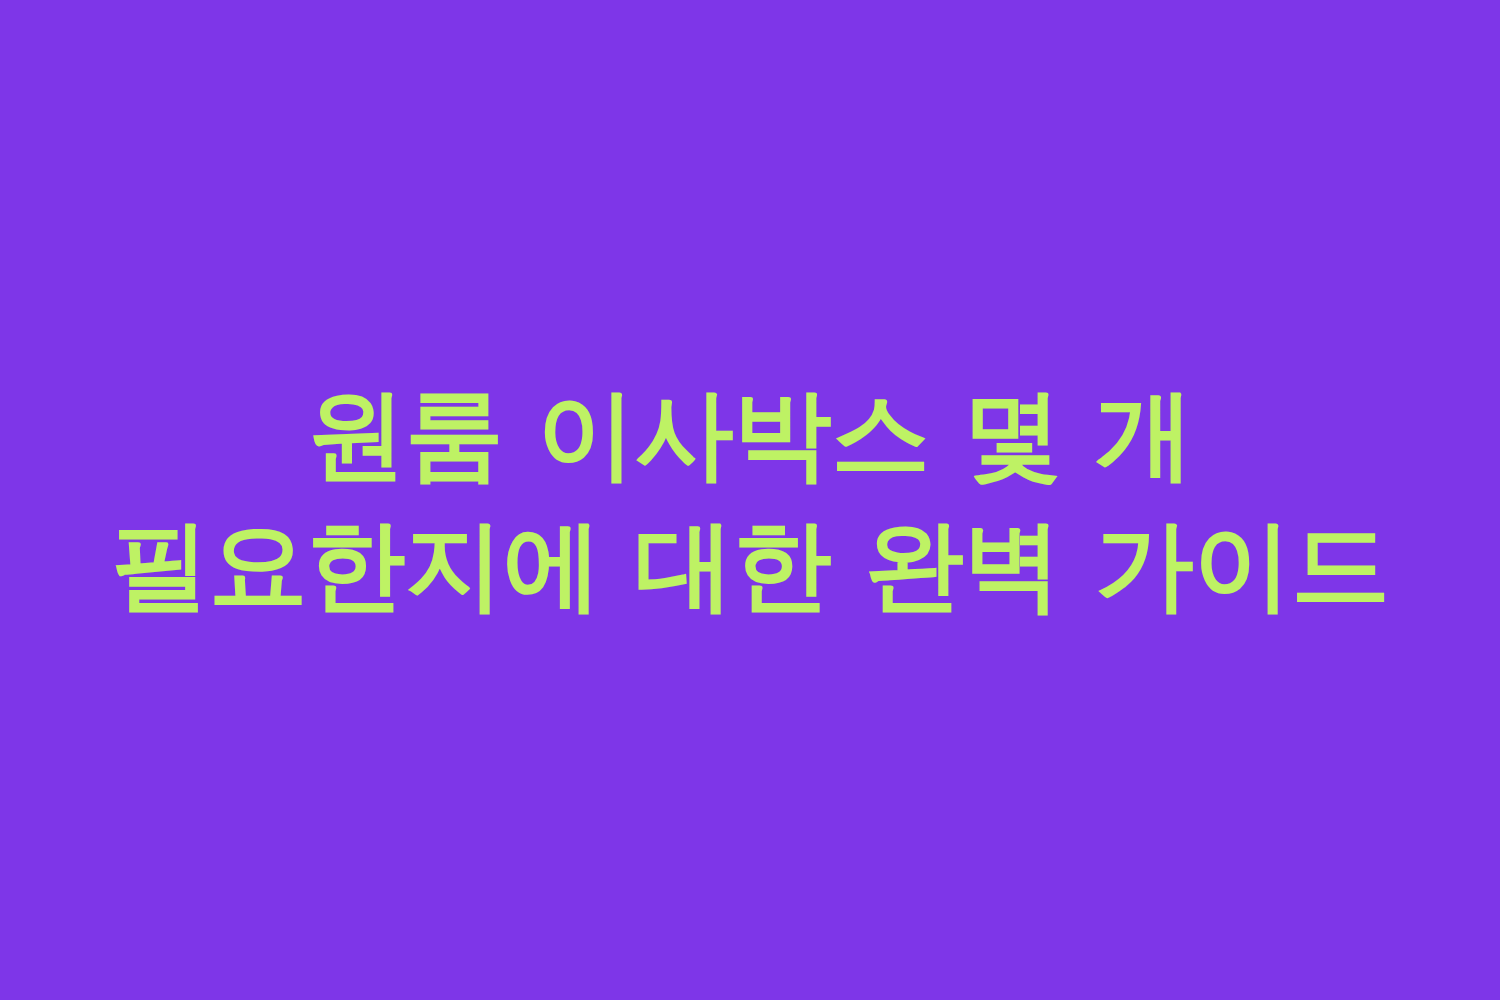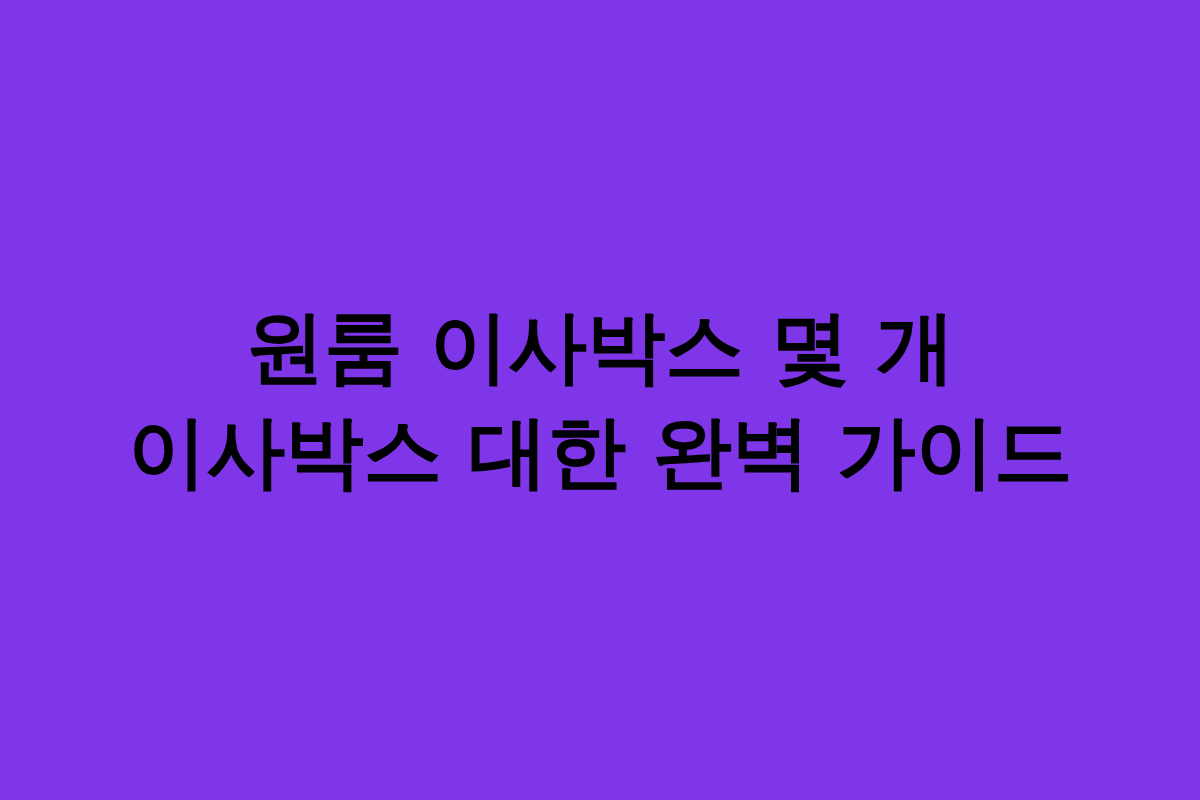--- a/index.html
+++ b/index.html
@@ -25,21 +25,21 @@
     justify-content: center;
     background-color: #7e36e8;
   }
 
   .banner-title {
     margin: 0;
     padding: 0 10px;
     width: 100%;
     box-sizing: border-box;
     text-align: center;
-    color: #000000;
+    color: #bef264;
     font-family: "DejaVu Sans", "Liberation Sans", sans-serif;
     font-weight: 700;
     font-size: 79px;
     line-height: 105px;
     letter-spacing: -0.5px;
     word-break: keep-all;
     -webkit-font-smoothing: antialiased;
   }
 
   .title-line {
@@ -47,16 +47,16 @@
     white-space: nowrap;
   }
 </style>
 </head>
 <body>
 
 <div class="banner">
 
   <h1 class="banner-title">
     <span class="title-line">원룸 이사박스 몇 개</span>
-    <span class="title-line">이사박스 대한 완벽 가이드</span>
+    <span class="title-line">필요한지에 대한 완벽 가이드</span>
   </h1>
 
 </div>
 
 </body></html>

